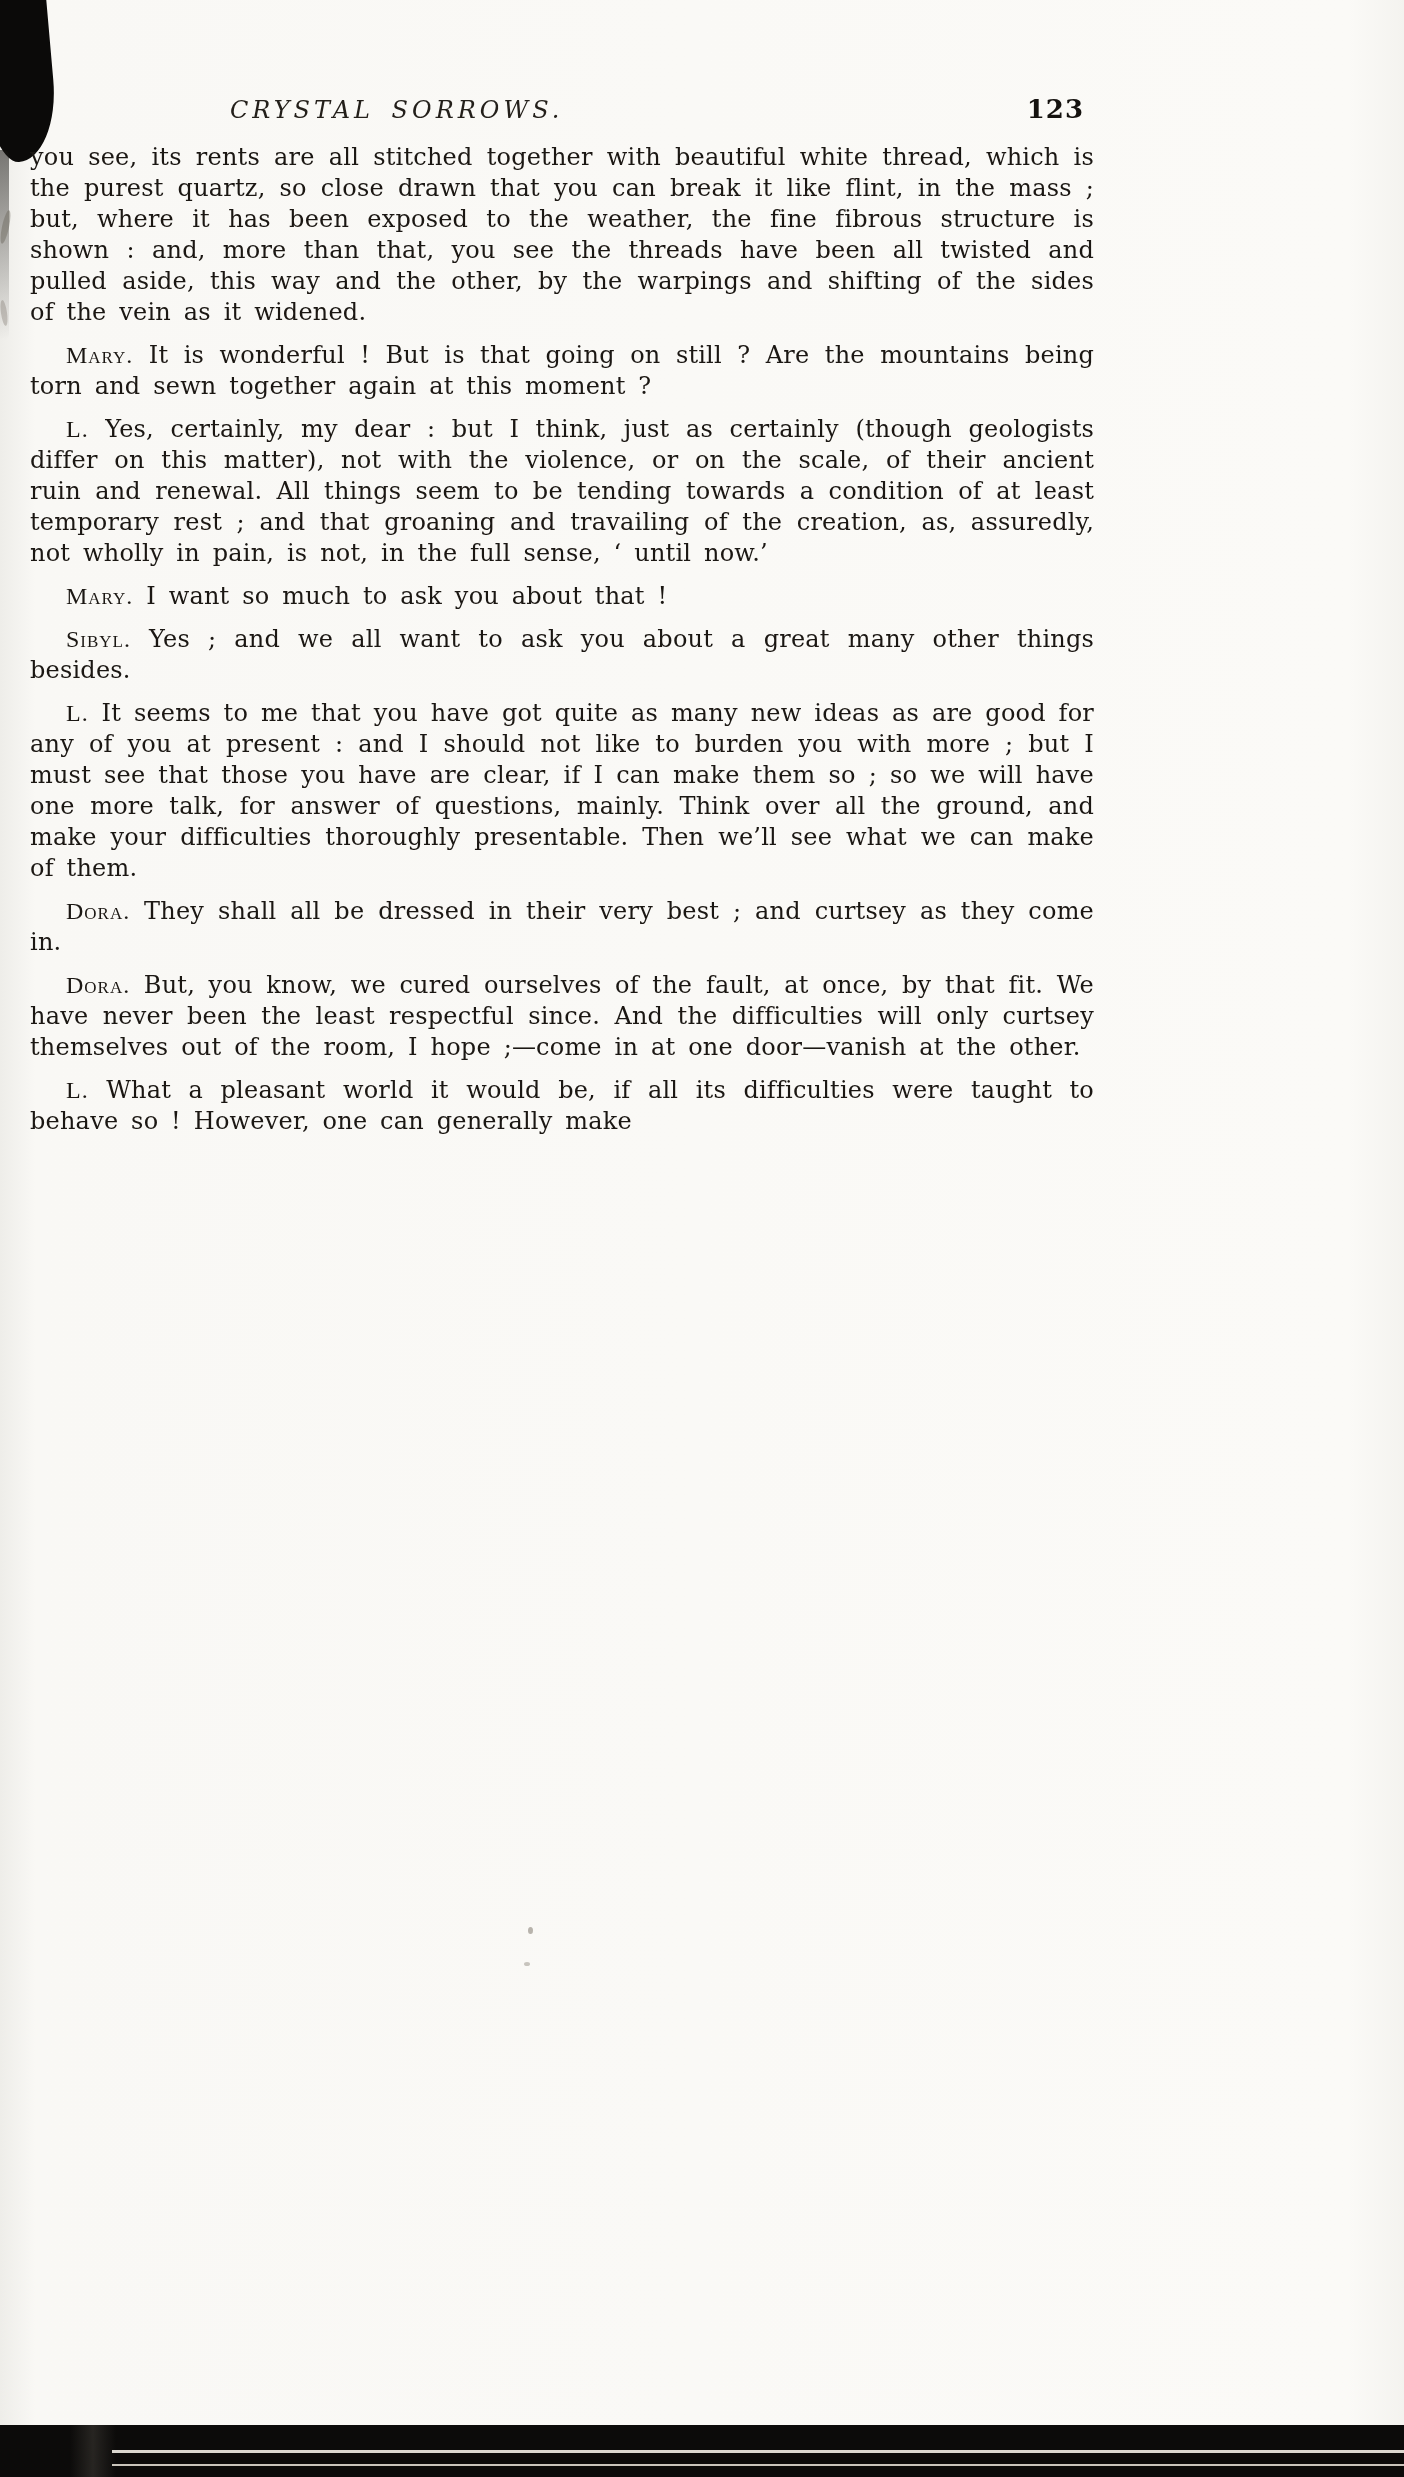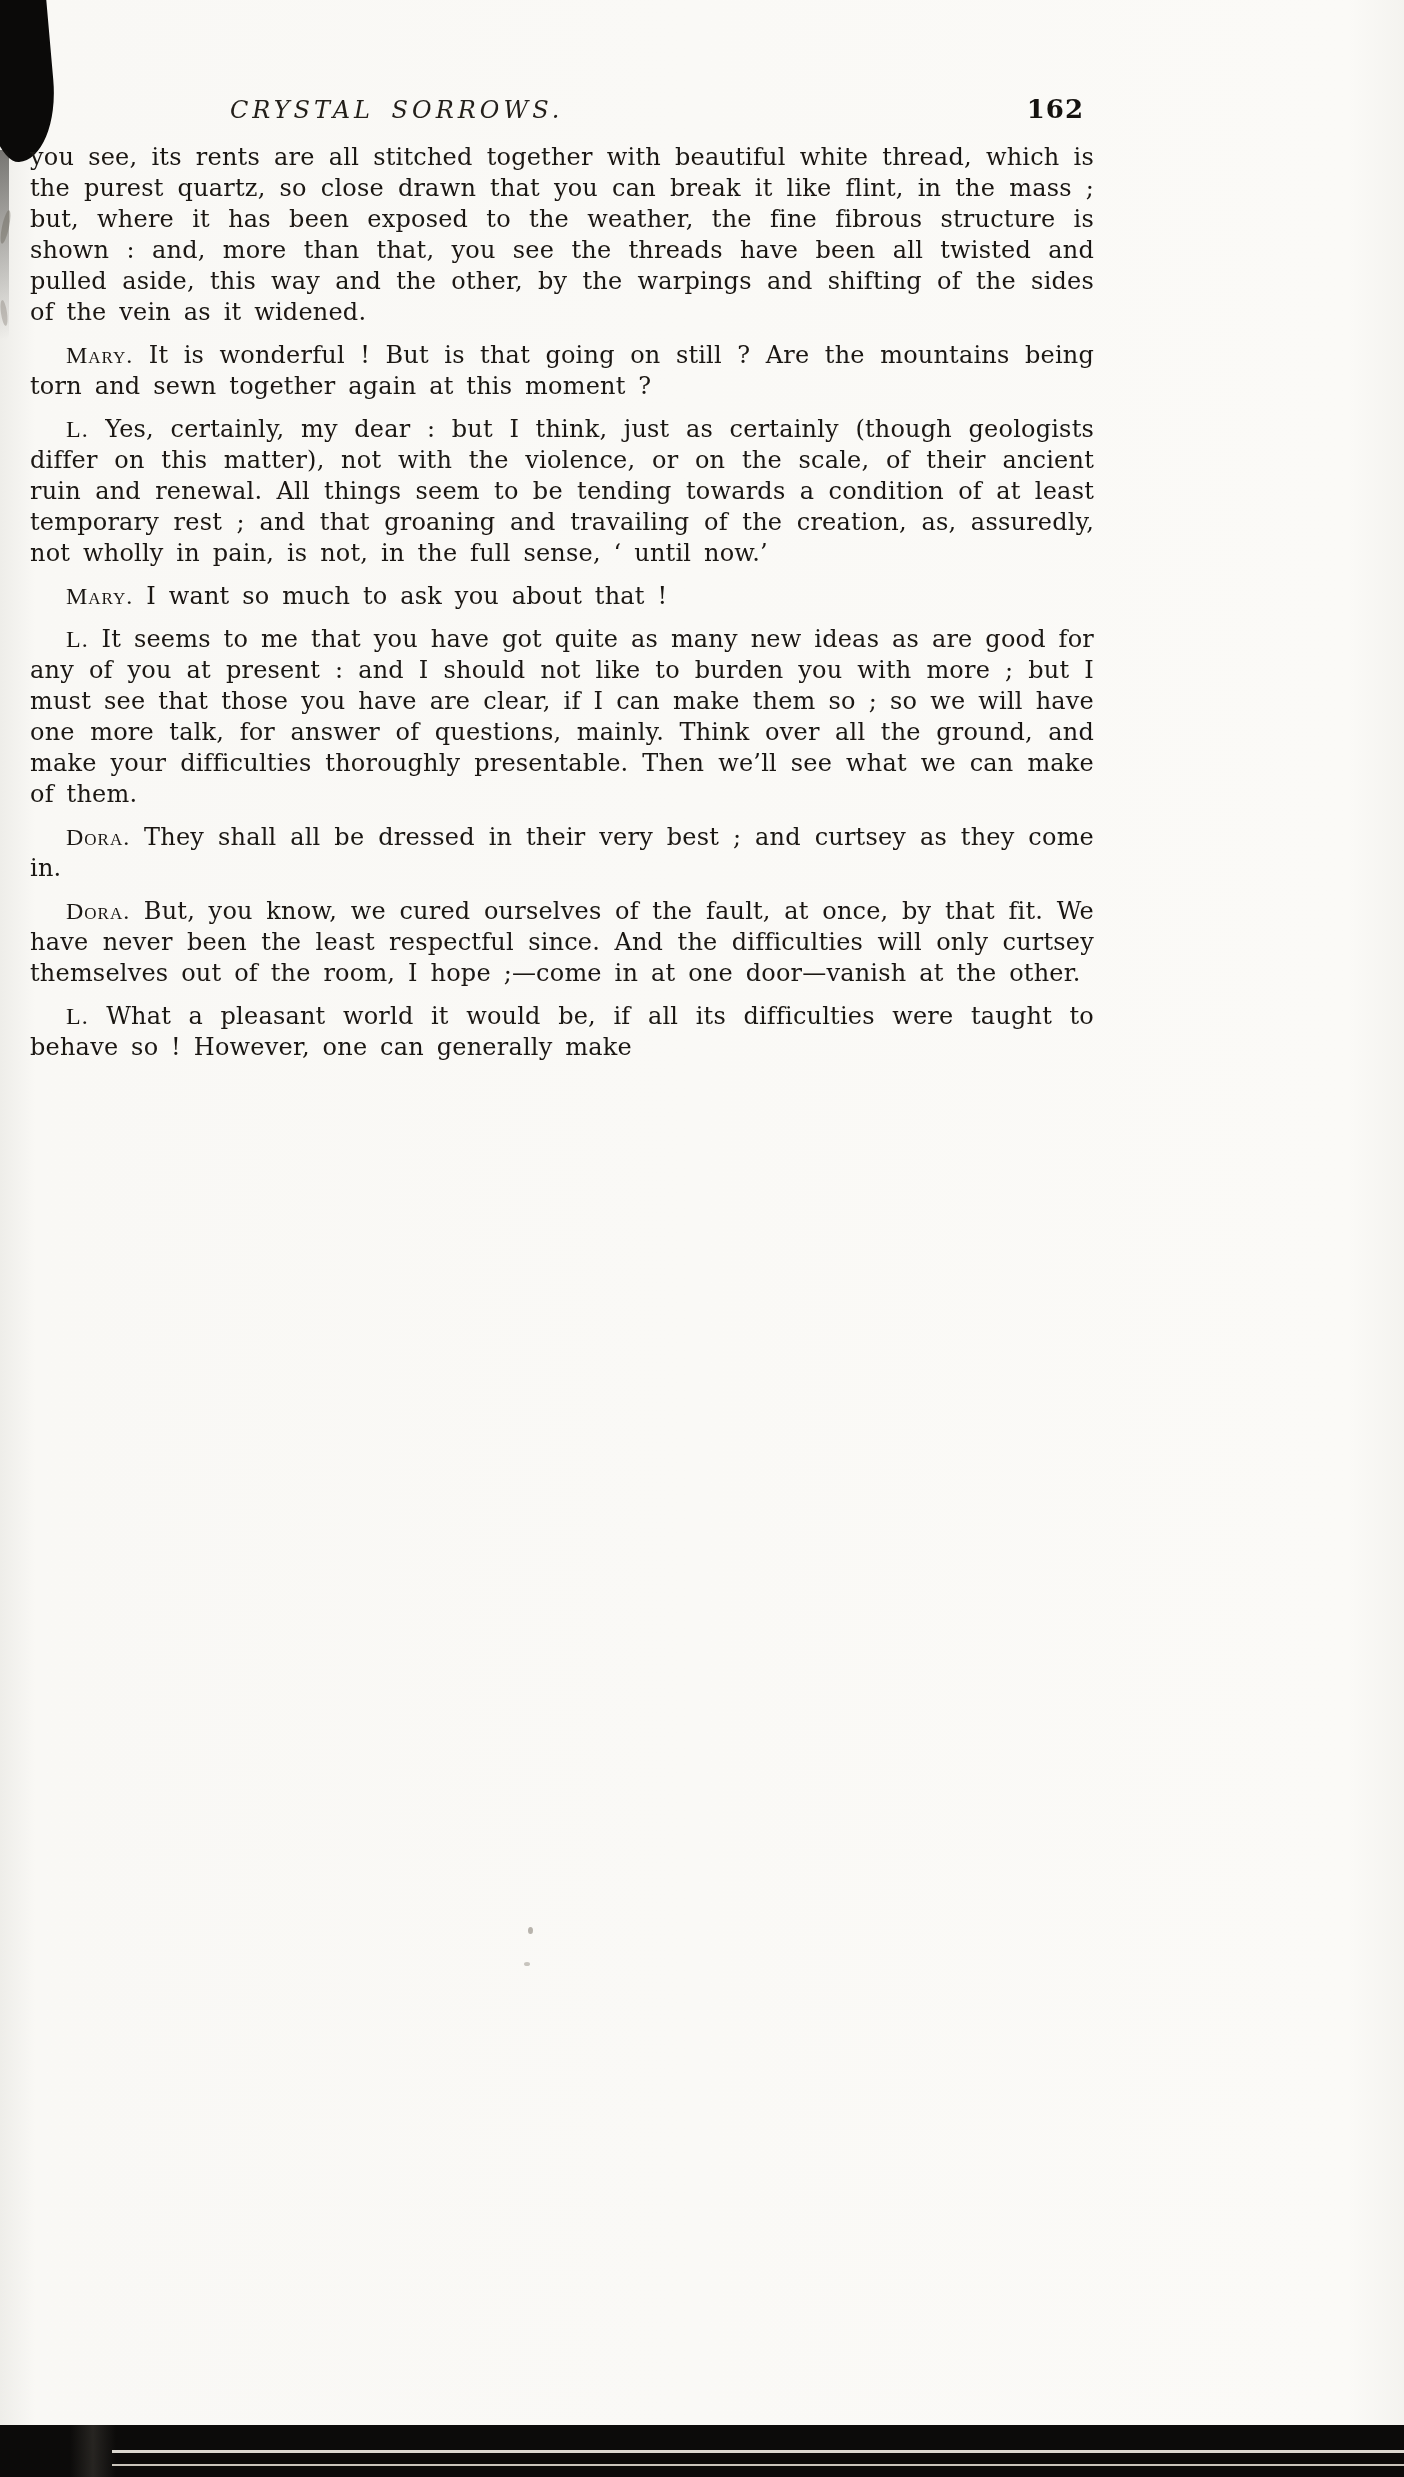--- a/index.html
+++ b/index.html
@@ -111,28 +111,29 @@
   <div class="blob-topleft"></div>
   <div class="edge-streak"></div>
   <div class="edge-mark-1"></div>
   <div class="edge-mark-2"></div>
   <div class="speck-1"></div>
   <div class="speck-2"></div>
 
   <div class="content">
     <div class="running-header">
       <span class="running-title">CRYSTAL SORROWS.</span>
-      <span class="page-number">162</span>
+      <span class="page-number">123</span>
     </div>
     <div class="page-body">
 
     <p class="para">you see, its rents are all stitched together with beautiful white thread, which is the purest quartz, so close drawn that you can break it like flint, in the mass&nbsp;; but, where it has been exposed to the weather, the fine fibrous structure is shown&nbsp;: and, more than that, you see the threads have been all twisted and pulled aside, this way and the other, by the warpings and shifting of the sides of the vein as it widened.</p>
         <p class="para indent"><span class="speaker">Mary.</span> It is wonderful&nbsp;! But is that going on still&nbsp;? Are the mountains being torn and sewn together again at this moment&nbsp;?</p>
         <p class="para indent"><span class="speaker">L.</span> Yes, certainly, my dear&nbsp;: but I think, just as certainly (though geologists differ on this matter), not with the violence, or on the scale, of their ancient ruin and renewal. All things seem to be tending towards a condition of at least temporary rest&nbsp;; and that groaning and travailing of the creation, as, assuredly, not wholly in pain, is not, in the full sense, ‘&nbsp;until now.’</p>
         <p class="para indent"><span class="speaker">Mary.</span> I want so much to ask you about that&nbsp;!</p>
+        <p class="para indent"><span class="speaker">Sibyl.</span> Yes&nbsp;; and we all want to ask you about a great many other things besides.</p>
         <p class="para indent"><span class="speaker">L.</span> It seems to me that you have got quite as many new ideas as are good for any of you at present&nbsp;: and I should not like to burden you with more&nbsp;; but I must see that those you have are clear, if I can make them so&nbsp;; so we will have one more talk, for answer of questions, mainly. Think over all the ground, and make your difficulties thoroughly presentable. Then we’ll see what we can make of them.</p>
         <p class="para indent"><span class="speaker">Dora.</span> They shall all be dressed in their very best&nbsp;; and curtsey as they come in.</p>
         <p class="para indent"><span class="speaker">Dora.</span> But, you know, we cured ourselves of the fault, at once, by that fit. We have never been the least respectful since. And the difficulties will only curtsey themselves out of the room, I hope&nbsp;;—come in at one door—vanish at the other.</p>
         <p class="para indent"><span class="speaker">L.</span> What a pleasant world it would be, if all its difficulties were taught to behave so&nbsp;! However, one can generally make</p>
       </div>
   </div>
 
   <div class="bottom-bar">
     <div class="smudge"></div>
     <div class="line-a"></div>

